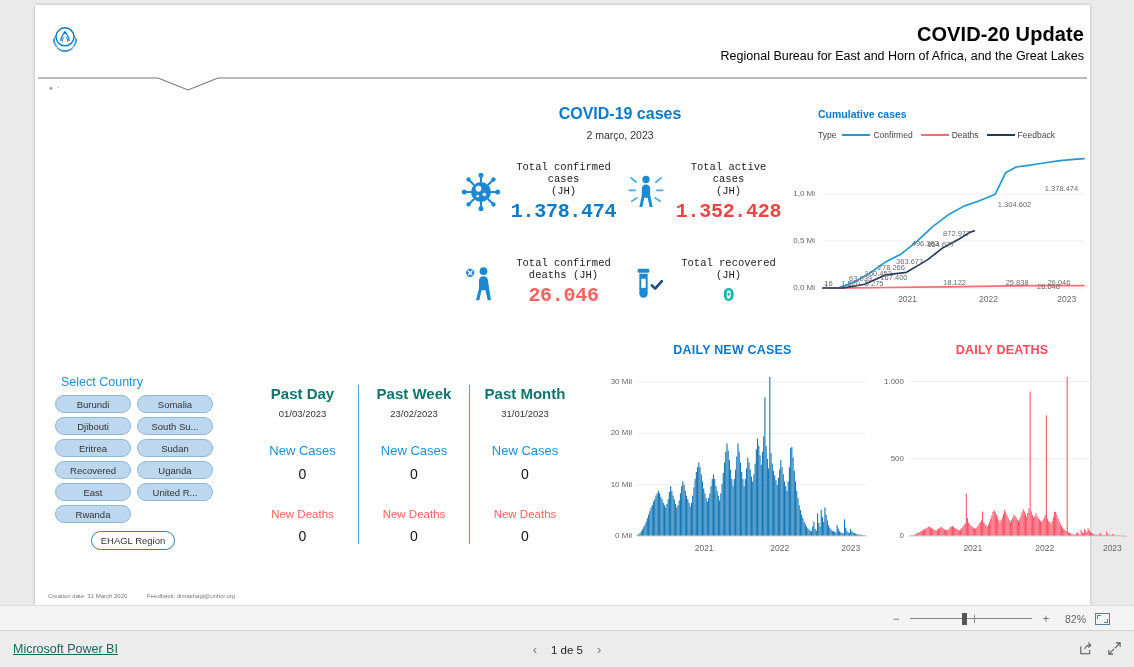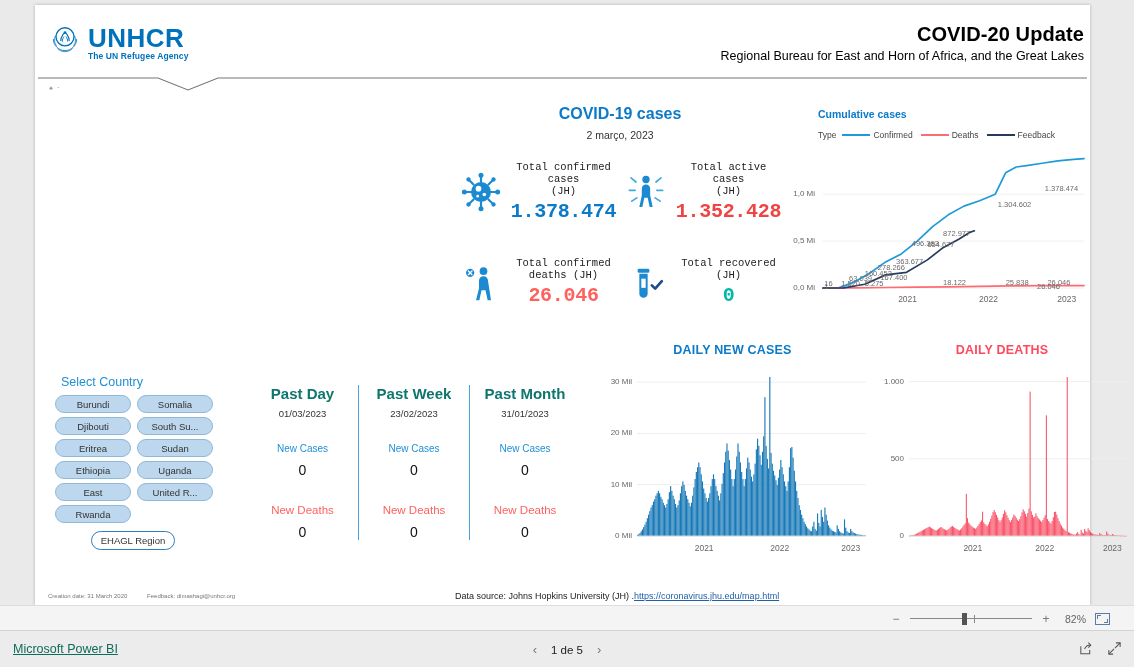--- a/index.html
+++ b/index.html
@@ -76,21 +76,21 @@
     margin:8px 0 0 36px; width:84px; height:19px; line-height:18px; text-align:center;
     font-size:9.5px; color:#333; background:#ffffff; border:1.3px solid #2f7fc1; border-radius:10px;
   }
 
   
   .periods { position:absolute; left:212px; top:380px; width:340px; display:flex; }
   .period { width:111px; text-align:center; position:relative; }
   .period + .period { border-left:1.5px solid #4aa3df; }
   .p-title { font-size:15px; font-weight:bold; color:#0f766e; }
   .p-date { font-size:9.5px; color:#333; margin-top:6px; }
-  .p-cases-lbl { font-size:10px; color:#1f8fd6; margin-top:24px; }
+  .p-cases-lbl { font-size:13px; color:#1f8fd6; margin-top:24px; }
   .p-cases-val { font-size:14px; color:#111; margin-top:8px; }
   .p-deaths-lbl { font-size:11.5px; color:#fd625e; margin-top:26px; }
   .p-deaths-val { font-size:14px; color:#111; margin-top:8px; }
 
   
   .bar-chart { position:absolute; top:338px; height:235px; }
   #dailyNew { left:560px; width:275px; }
   #dailyDeaths { left:838px; width:258px; }
   .bc-title { text-align:center; font-size:12.5px; font-weight:bold; letter-spacing:.2px; }
   .bc-title.blue { color:#0b7ac9; }
@@ -142,24 +142,20 @@
         <circle cx="32" cy="26" r="17" fill="none" stroke="#0072bc" stroke-width="2.6"></circle>
         <path d="M24 34c0-5 2-9 4-12 1-2 3-3 4-3s3 1 4 3c2 3 4 7 4 12" fill="none" stroke="#0072bc" stroke-width="2.2"></path>
         <path d="M27 35c0-4 1.5-7 3-9.5" fill="none" stroke="#0072bc" stroke-width="1.8"></path>
         <path d="M37 35c0-4-1.5-7-3-9.5" fill="none" stroke="#0072bc" stroke-width="1.8"></path>
         <circle cx="32" cy="18" r="2.6" fill="#0072bc"></circle>
         <path d="M10 30c0 12 10 22 22 22s22-10 22-22" fill="none" stroke="#0072bc" stroke-width="1.6"></path>
         <path d="M14 24c-3 6-2 14 2 19" fill="none" stroke="#0072bc" stroke-width="1.4"></path>
         <path d="M50 24c3 6 2 14-2 19" fill="none" stroke="#0072bc" stroke-width="1.4"></path>
         <path d="M18 48c4 4 9 6 14 6s10-2 14-6" fill="none" stroke="#0072bc" stroke-width="1.4"></path>
       </svg>
-      <div class="logo-text">
-        <div class="logo-title">UNHCR</div>
-        <div class="logo-sub">The UN Refugee Agency</div>
-      </div>
     </div>
 
     <div class="head-right">
       <div class="head-title">COVID-20 Update</div>
       <div class="head-sub">Regional Bureau for East and Horn of Africa, and the Great Lakes</div>
     </div>
 
     <svg class="header-rule" viewBox="0 0 1049 14" preserveAspectRatio="none">
       <polyline points="0,1 120,1 150,13 180,1 1049,1" fill="none" stroke="#777" stroke-width="1.1" vector-effect="non-scaling-stroke"></polyline>
     </svg>
@@ -335,21 +331,21 @@
 
     <div class="sel-block">
       <div class="sel-title">Select Country</div>
       <div class="sel-grid" id="chipGrid">
           <div class="chip">Burundi</div>
           <div class="chip">Somalia</div>
           <div class="chip">Djibouti</div>
           <div class="chip">South Su...</div>
           <div class="chip">Eritrea</div>
           <div class="chip">Sudan</div>
-          <div class="chip">Ethiopia</div>
+          <div class="chip">Recovered</div>
           <div class="chip">Uganda</div>
           <div class="chip">East</div>
           <div class="chip">United R...</div>
           <div class="chip">Rwanda</div>
         </div>
       <div class="chip-region">EHAGL Region</div>
     </div>
 
     <div class="periods" id="periodsRow">
         <div class="period">
@@ -788,23 +784,20 @@
           <div class="bc-xlab" style="left: 90.4px; top: 172px;">2021</div>
           <div class="bc-xlab" style="left: 162.34px; top: 172px;">2022</div>
           <div class="bc-xlab" style="left: 229.92px; top: 172px;">2023</div>
         </div>
     </div>
 
     <div class="foot-left">
       <span>Creation date: 31 March 2020</span>
       <span>Feedback: dimashagi@unhcr.org</span>
     </div>
-    <div class="foot-center">
-      <span>Data source: Johns Hopkins University (JH) .</span><a href="#">https://coronavirus.jhu.edu/map.html</a>
-    </div>
   </div>
   <div class="canvas-shadow"></div>
 
   <div class="zoombar">
     <div class="zoom-inner">
       <div class="zm-btn">−</div>
       <div class="slider">
         <div class="track"></div>
         <div class="thumb"></div>
         <div class="tick"></div>

